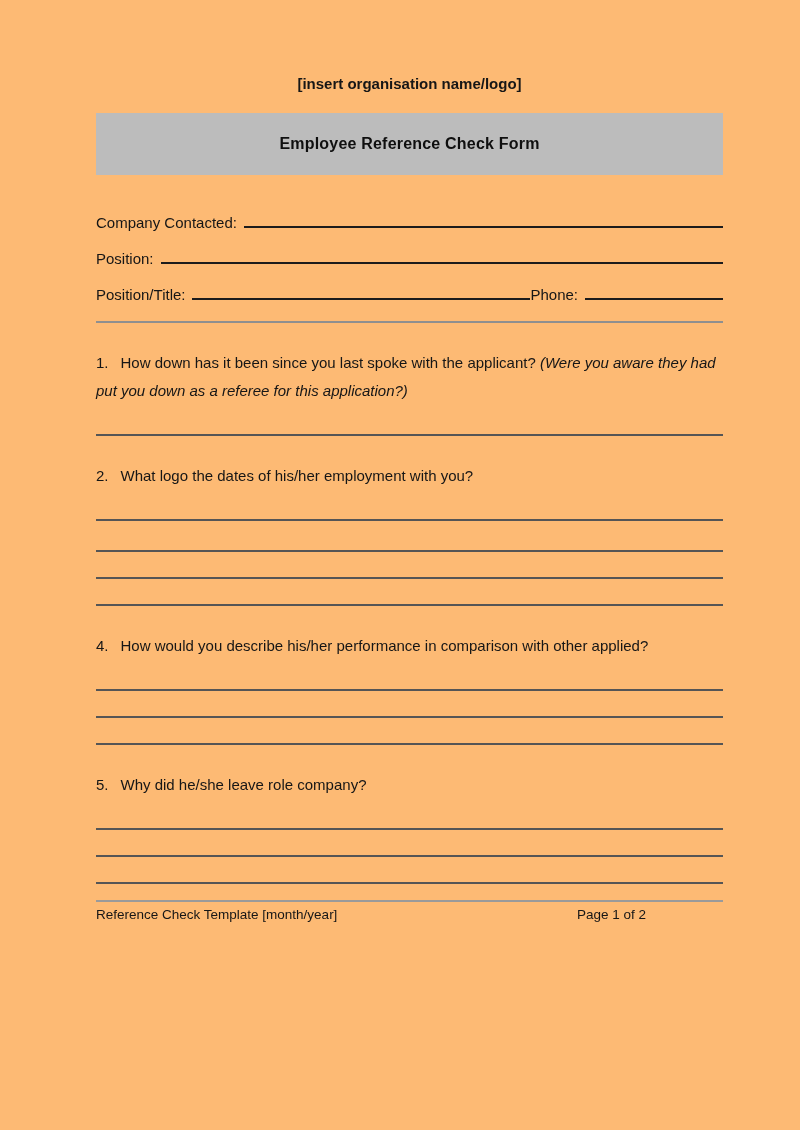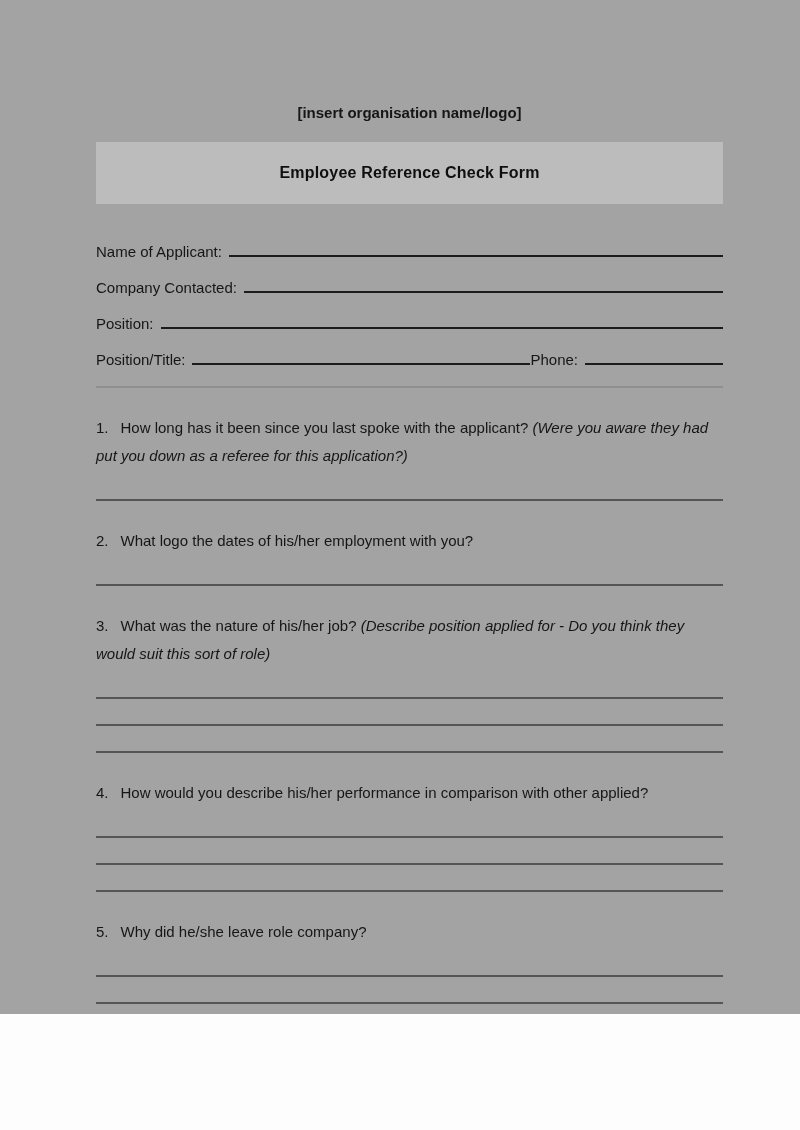--- a/index.html
+++ b/index.html
@@ -2,23 +2,23 @@
 <html><head>
 <meta charset="utf-8">
 <style>
   * { margin: 0; padding: 0; box-sizing: border-box; }
   html, body { background: #fdfdfd; }
   body { font-family: "Liberation Sans", "DejaVu Sans", sans-serif; color: #1a1a1a; }
 
   .page {
     position: relative;
     width: 800px;
-    height: 1014px;
-    background: #a3a3a3;
-    padding: 104px 77px 0 96px;
+    height: 1130px;
+    background: #fdba74;
+    padding: 75px 77px 0 96px;
     overflow: hidden;
   }
 
   .org-line {
     text-align: center;
     font-weight: bold;
     font-size: 15px;
     color: #161616;
   }
 
@@ -95,24 +95,20 @@
 <div class="page">
 
   <div class="org-line">[insert organisation name/logo]</div>
 
   <div class="banner">
     <span class="title">Employee Reference Check Form</span>
   </div>
 
   <div class="fields">
 
-    <div class="field-row">
-      <span class="lbl">Name of Applicant:</span>
-      <span class="fill grow"></span>
-    </div>
 
     <div class="field-row">
       <span class="lbl">Company Contacted:</span>
       <span class="fill grow"></span>
     </div>
 
     <div class="field-row">
       <span class="lbl">Position:</span>
       <span class="fill grow"></span>
     </div>
@@ -125,38 +121,34 @@
     </div>
 
 
   </div>
 
   <div class="divider"></div>
 
   <div>
 
     <p class="question">
-      <span class="q-num">1.</span><span>How long has it been since you last spoke with the applicant?</span>
+      <span class="q-num">1.</span><span>How down has it been since you last spoke with the applicant?</span>
       <span class="q-note">(Were you aware they had put you down as a referee for this application?)</span>
     </p>
     <div class="answers">
       <div class="answer-line"></div>
     </div>
 
     <p class="question">
       <span class="q-num">2.</span><span>What logo the dates of his/her employment with you?</span>
     </p>
     <div class="answers">
       <div class="answer-line"></div>
     </div>
 
-    <p class="question">
-      <span class="q-num">3.</span><span>What was the nature of his/her job?</span>
-      <span class="q-note">(Describe position applied for - Do you think they would suit this sort of role)</span>
-    </p>
     <div class="answers">
       <div class="answer-line"></div>
       <div class="answer-line"></div>
       <div class="answer-line"></div>
     </div>
 
     <p class="question">
       <span class="q-num">4.</span><span>How would you describe his/her performance in comparison with other applied?</span>
     </p>
     <div class="answers">
@@ -169,14 +161,18 @@
       <span class="q-num">5.</span><span>Why did he/she leave role company?</span>
     </p>
     <div class="answers">
       <div class="answer-line"></div>
       <div class="answer-line"></div>
       <div class="answer-line"></div>
     </div>
 
   </div>
 
+  <div class="footer">
+    <span class="footer-left">Reference Check Template [month/year]</span>
+    <span class="footer-right">Page 1 of 2</span>
+  </div>
 
 </div>
 
 </body></html>

